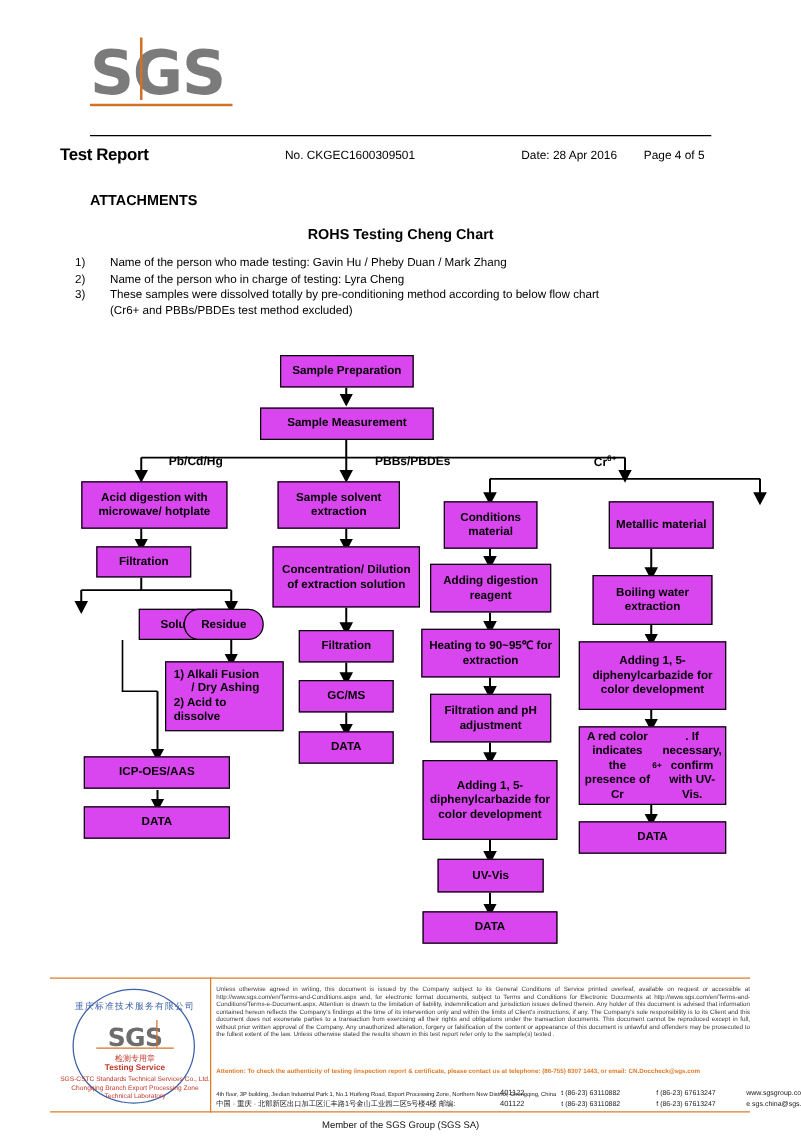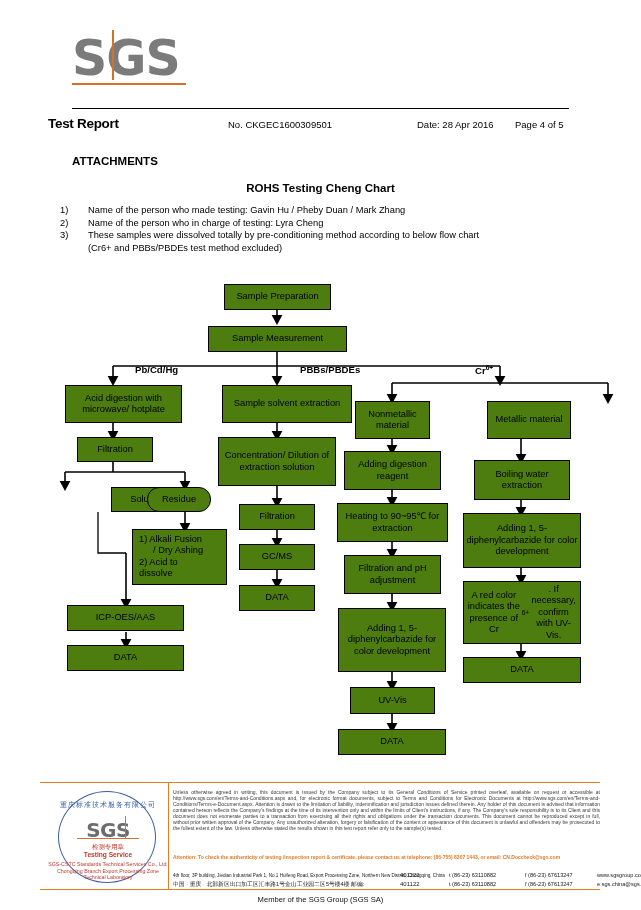--- a/index.html
+++ b/index.html
@@ -36,25 +36,26 @@
   
   .notes{position:absolute;left:60px;top:204px;width:540px;font-size:9.3px;line-height:12.6px;}
   .note{position:relative;padding-left:28px;margin-bottom:0px;}
   .note .num{position:absolute;left:0;top:0;}
   .note .sub{display:block;}
 
   
   .chart{position:absolute;left:0;top:0;width:641px;height:910px;pointer-events:none;}
   .node{
     position:absolute;box-sizing:border-box;
-    border:1.2px solid #000;background:#4d7c0f;
+    border:1.2px solid #000;background:#d946ef;
     font-size:9.3px;line-height:11.4px;
     display:flex;align-items:center;justify-content:center;
     text-align:center;padding:1px 2px;
     pointer-events:auto;
+    font-weight:bold;
   }
   .node.left-align{text-align:left;justify-content:flex-start;padding-left:6px;}
   .branch-label{
     position:absolute;font-size:9.6px;font-weight:bold;pointer-events:auto;
   }
   .branch-label sup{font-size:6.6px;vertical-align:super;}
   .node sup{font-size:6.6px;vertical-align:super;}
 
   svg.lines{position:absolute;left:0;top:0;width:641px;height:910px;}
 
@@ -214,27 +215,27 @@
     <div class="node" style="left:147px;top:487px;width:64px;height:25px;border-radius:12px;">Residue</div>
     <div class="node left-align" style="left:132px;top:529px;width:95px;height:56px;display:block;padding:4px 4px 16px 6px;">
       <div>1) Alkali Fusion</div>
       <div style="padding-left:14px;">/ Dry Ashing</div>
       <div>2) Acid to</div>
       <div>dissolve</div>
     </div>
     <div class="node" style="left:67px;top:605px;width:117px;height:26px;">ICP-OES/AAS</div>
     <div class="node" style="left:67px;top:645px;width:117px;height:26px;">DATA</div>
 
-    <div class="node" style="left:222px;top:385px;width:130px;height:38px;">Sample solvent extraction</div>
+    <div class="node" style="left:222px;top:385px;width:98px;height:38px;">Sample solvent extraction</div>
     <div class="node" style="left:218px;top:437px;width:118px;height:49px;">Concentration/ Dilution of extraction solution</div>
     <div class="node" style="left:239px;top:504px;width:76px;height:26px;">Filtration</div>
     <div class="node" style="left:239px;top:544px;width:76px;height:26px;">GC/MS</div>
     <div class="node" style="left:239px;top:585px;width:76px;height:26px;">DATA</div>
 
-    <div class="node" style="left:355px;top:401px;width:75px;height:38px;">Nonmetallic material</div>
+    <div class="node" style="left:355px;top:401px;width:75px;height:38px;">Conditions material</div>
     <div class="node" style="left:344px;top:451px;width:97px;height:39px;">Adding digestion reagent</div>
     <div class="node" style="left:337px;top:503px;width:111px;height:39px;">Heating to 90~95℃ for extraction</div>
     <div class="node" style="left:344px;top:555px;width:97px;height:39px;">Filtration and pH adjustment</div>
     <div class="node" style="left:338px;top:608px;width:108px;height:64px;">Adding 1, 5-diphenylcarbazide for color development</div>
     <div class="node" style="left:350px;top:687px;width:85px;height:27px;">UV-Vis</div>
     <div class="node" style="left:338px;top:729px;width:108px;height:26px;">DATA</div>
 
     <div class="node" style="left:487px;top:401px;width:84px;height:38px;">Metallic material</div>
     <div class="node" style="left:474px;top:460px;width:96px;height:40px;">Boiling water extraction</div>
     <div class="node" style="left:463px;top:513px;width:118px;height:55px;">Adding 1, 5-diphenylcarbazide for color development</div>

